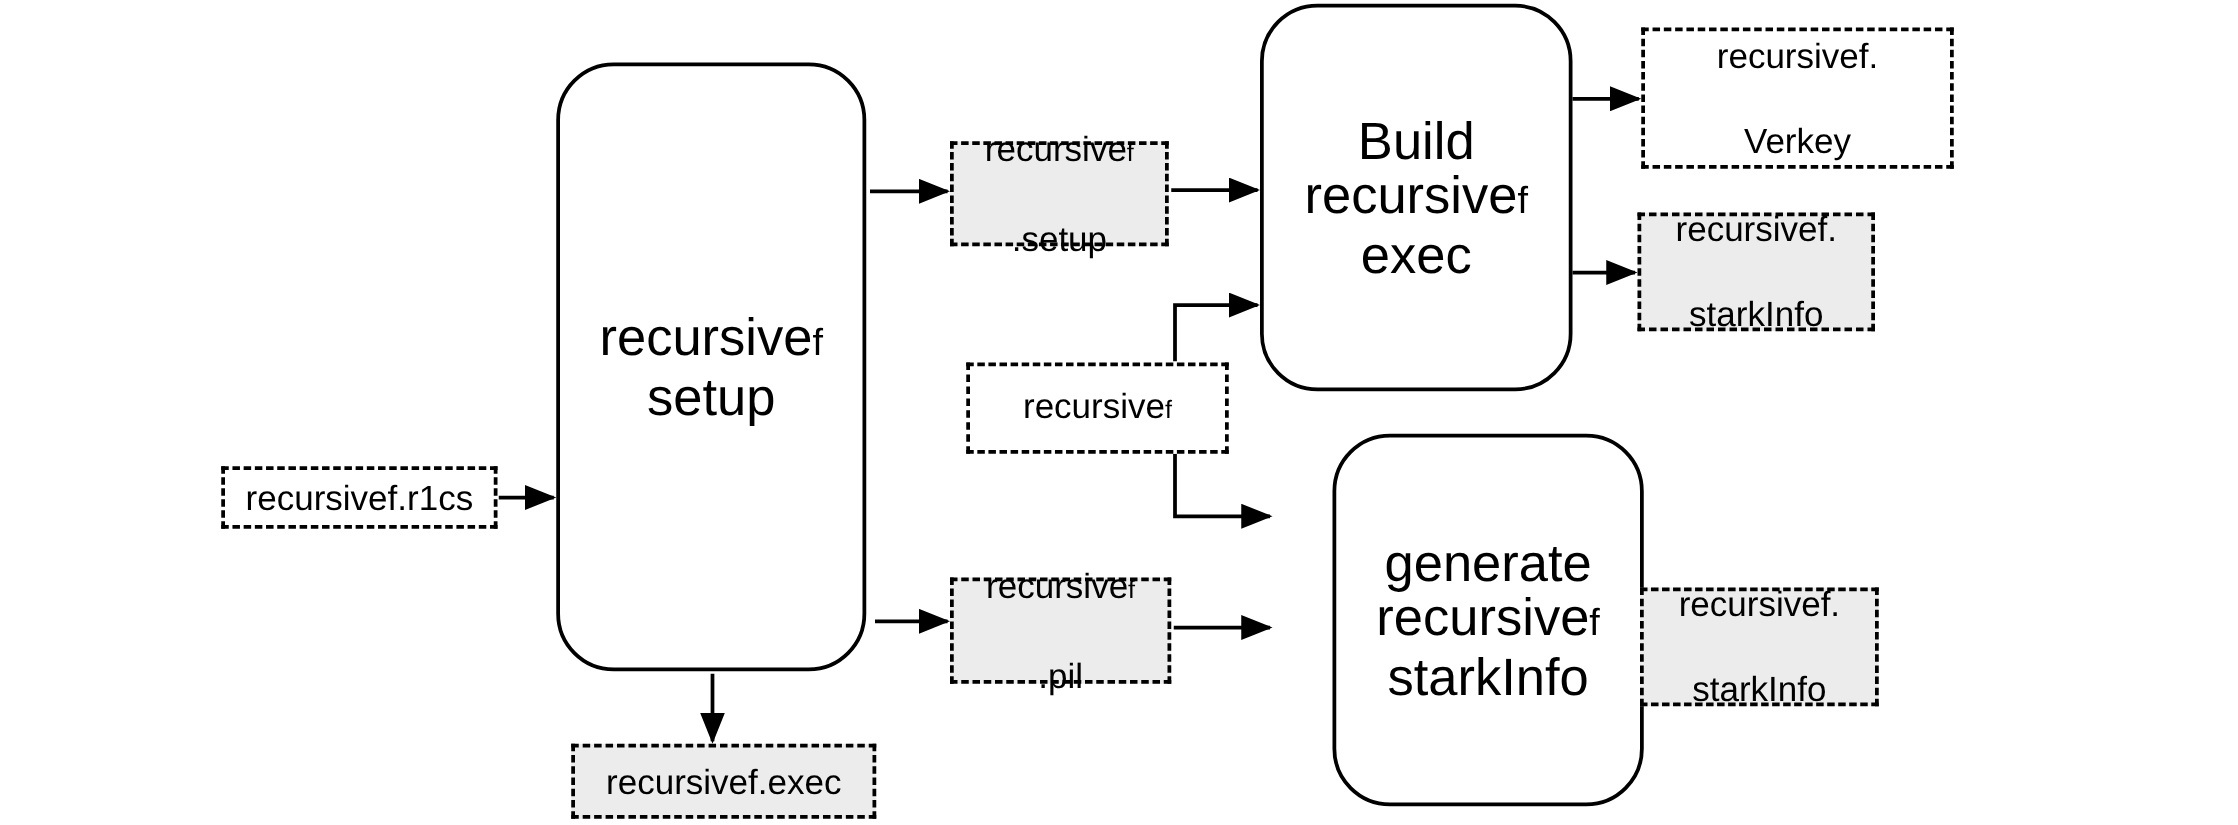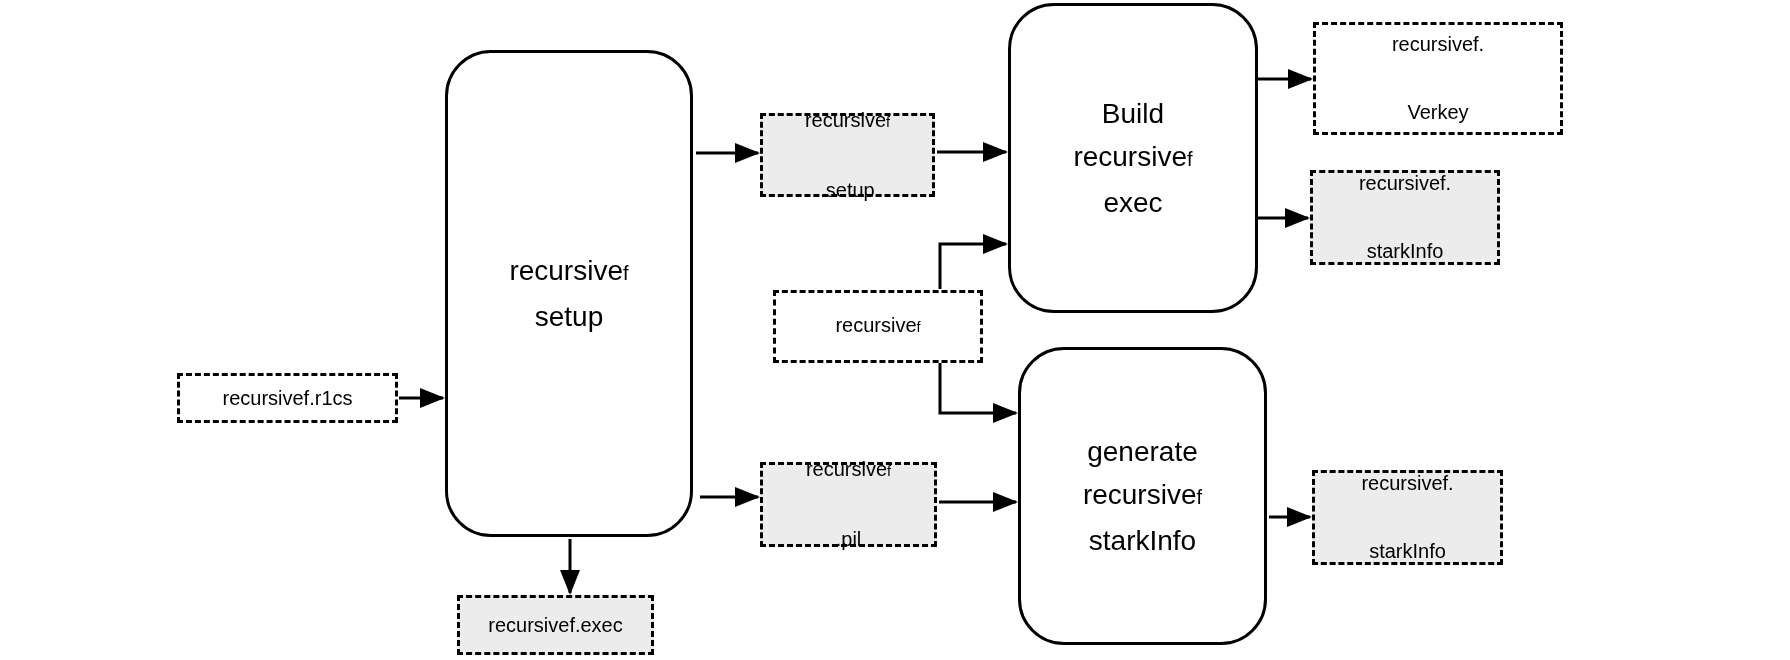--- a/index.html
+++ b/index.html
@@ -37,26 +37,26 @@
     border: 3px dashed #000000;
   }
   .node.solid {
     border: 3px solid #000000;
     border-radius: 46px;
   }
   .node.gray {
     background: #ececec;
   }
   .node.small {
-    font-size: 20px;
+    font-size: 28px;
     line-height: 35px;
     gap: 33px;
   }
   .node.big {
-    font-size: 28px;
+    font-size: 42px;
     line-height: 43px;
   }
   .subf {
     font-size: 0.72em;
   }
   .line { white-space: nowrap; }
 </style>
 </head>
 <body>
 
@@ -83,21 +83,21 @@
 
   <div class="node dashed small" style="left:177px; top:373px; width:221px; height:50px;align-items:center;">
     <div class="line">recursivef.r1cs</div>
   </div>
 
   <div class="node solid big" style="left:445px; top:50px; width:248px; height:487px;">
     <div class="line"><span>recursive</span><span class="subf">f</span></div>
     <div class="line">setup</div>
   </div>
 
-  <div class="node dashed small gray" style="left:457px; top:595px; width:197px; height:60px;">
+  <div class="node dashed small gray" style="left:457px; top:595px; width:244px; height:60px;">
     <div class="line">recursivef.exec</div>
   </div>
 
   <div class="node dashed small gray" style="left:760px; top:113px; width:175px; height:84px;">
     <div class="line"><span>recursive</span><span class="subf">f</span></div>
     <div class="line">.setup</div>
   </div>
 
   <div class="node dashed small" style="left:773px; top:290px; width:210px; height:73px;">
     <div class="line"><span>recursive</span><span class="subf">f</span></div>
@@ -107,21 +107,21 @@
     <div class="line"><span>recursive</span><span class="subf">f</span></div>
     <div class="line">.pil</div>
   </div>
 
   <div class="node solid big" style="left:1008px; top:3px; width:250px; height:310px;">
     <div class="line">Build</div>
     <div class="line"><span>recursive</span><span class="subf">f</span></div>
     <div class="line">exec</div>
   </div>
 
-  <div class="node solid big" style="left:1018px; top:347px; width:249px; height:298px;">
+  <div class="node solid big" style="left:1066px; top:347px; width:249px; height:298px;">
     <div class="line">generate</div>
     <div class="line"><span>recursive</span><span class="subf">f</span></div>
     <div class="line">starkInfo</div>
   </div>
 
   <div class="node dashed small" style="left:1313px; top:22px; width:250px; height:113px;">
     <div class="line">recursivef.</div>
     <div class="line">Verkey</div>
   </div>
 

